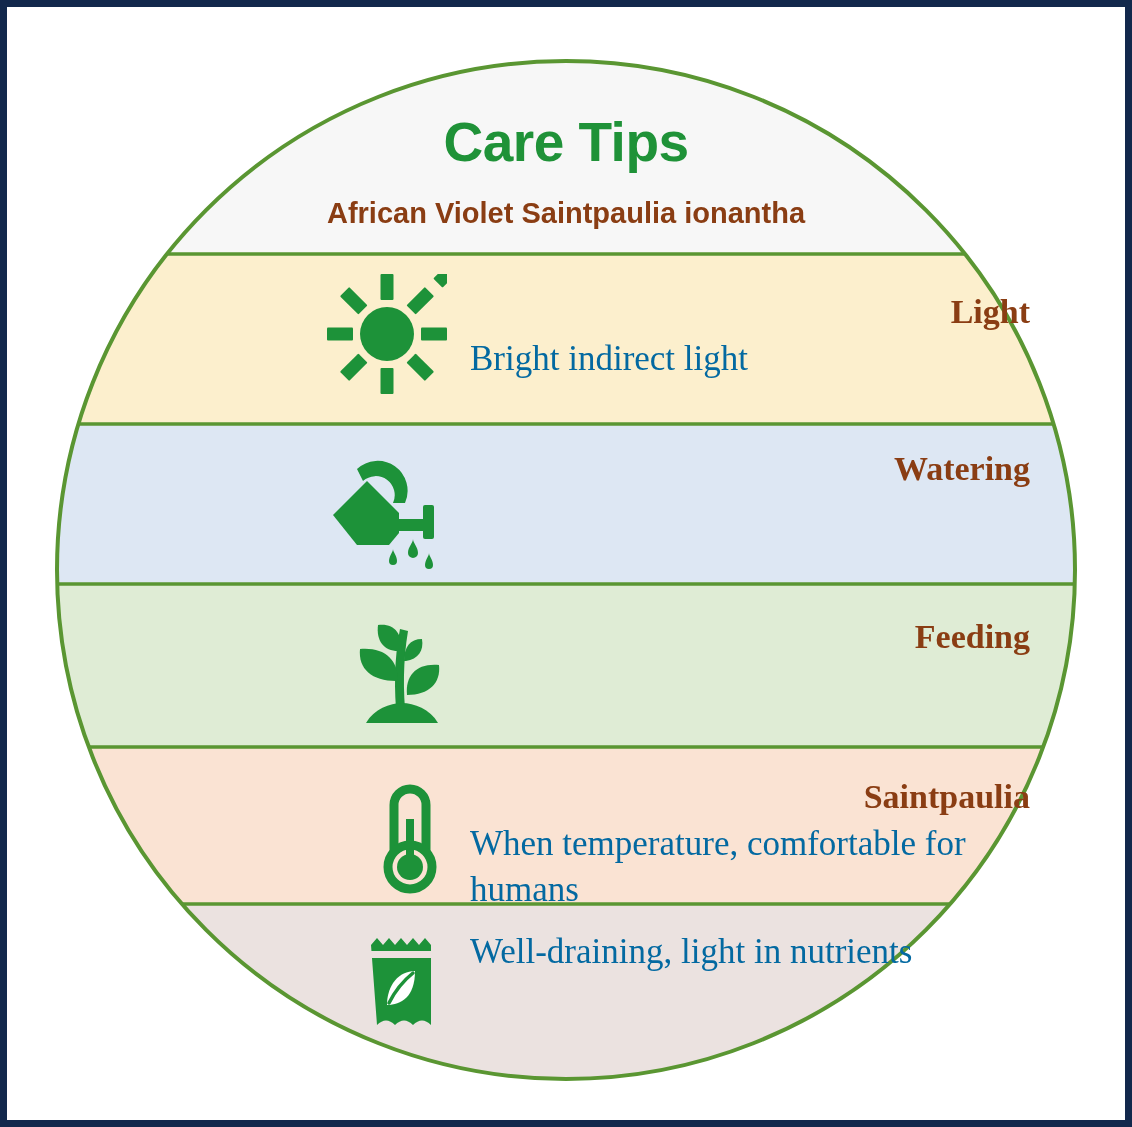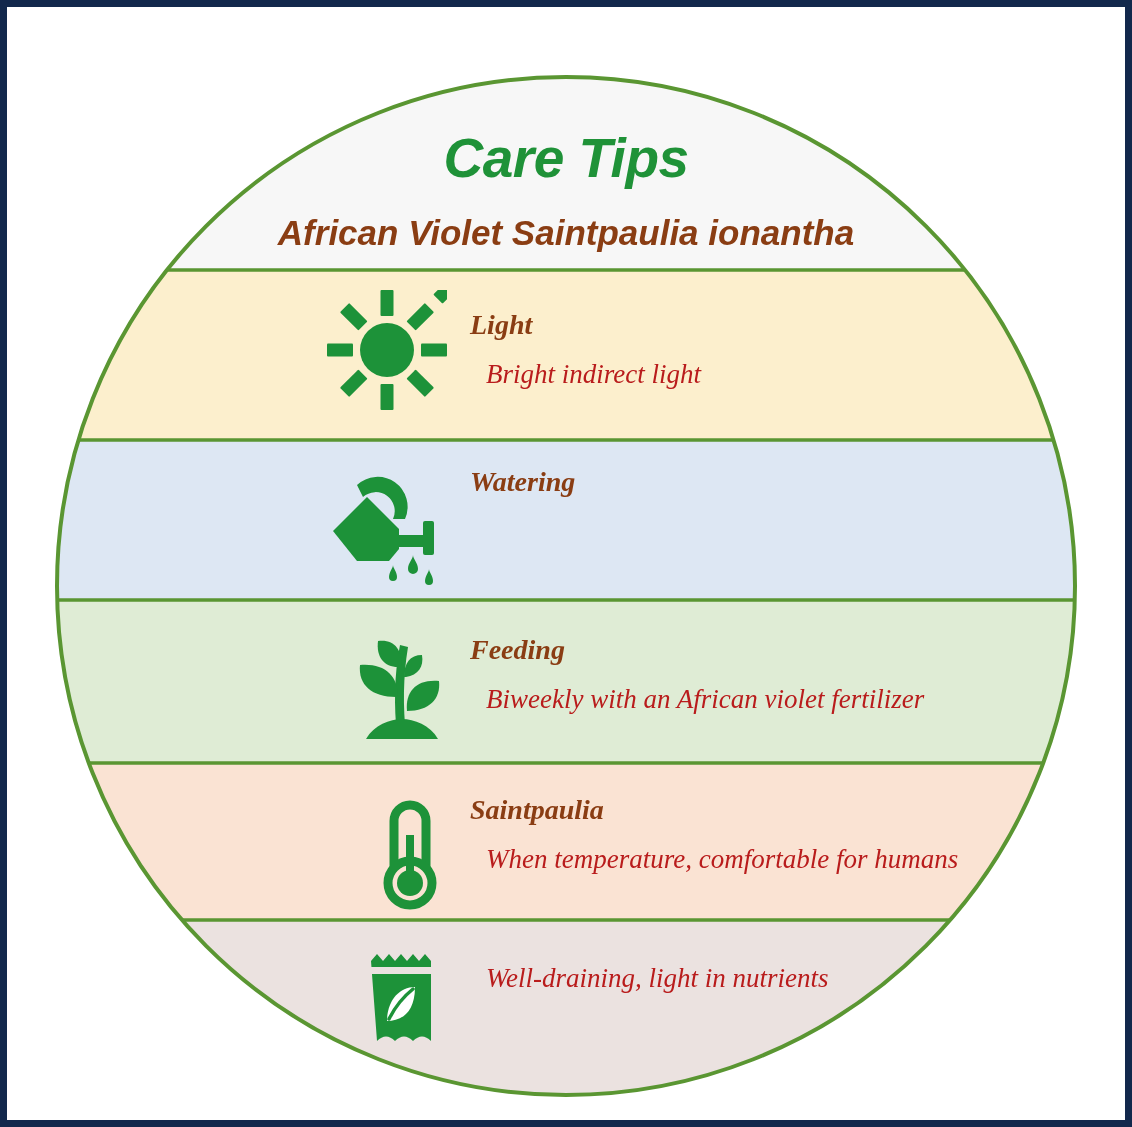--- a/index.html
+++ b/index.html
@@ -20,24 +20,23 @@
     height: 1127px;
     box-sizing: border-box;
     border: 7px solid #12284c;
     background: #ffffff;
   }
 
   
   #circle-wrap {
     position: absolute;
     left: 48px;
-    top: 68px;
+    top: 52px;
     width: 1022px;
     height: 1022px;
-    font-style: italic;
   }
   #circle-svg {
     position: absolute;
     left: 0;
     top: 0;
     width: 1022px;
     height: 1022px;
     display: block;
   }
 
@@ -67,21 +66,21 @@
     font-weight: bold;
     color: #1f9238;
     letter-spacing: -0.5px;
     line-height: 1;
   }
   .subtitle {
     position: absolute;
     left: 0;
     right: 0;
     top: 140px;
-    font-size: 35px;
+    font-size: 29px;
     font-weight: bold;
     color: #8a3d13;
     line-height: 1;
   }
 
   .row {
     position: absolute;
     left: 0;
     width: 1022px;
     display: block;
@@ -95,31 +94,32 @@
   }
   .row-icon svg { display: block; }
   .row-text {
     position: absolute;
     left: 415px;
     top: 0;
     width: 560px;
     font-family: "Liberation Serif", serif;
   }
   .row-head {
-    font-size: 28px;
+    font-size: 34px;
     font-weight: bold;
     color: #8a3d13;
     line-height: 1.18;
     margin: 0 0 4px 0;
+    text-align: right;
   }
   .row-desc {
-    font-size: 27px;
-    color: #b91c1c;
+    font-size: 35px;
+    color: #0369a1;
     line-height: 1.30;
-    margin: 16px;
+    margin: 0;
   }
 </style>
 </head>
 <body>
 
 <div id="page" style="border-color: rgb(18, 40, 76);">
 
   <div id="circle-wrap">
 
     <svg id="circle-svg" viewBox="0 0 1022 1022">
@@ -206,21 +206,20 @@
               <path d="M58 40 C44 40 36 30 38 14 C54 12 62 22 62 40 Z"></path>
               <path d="M66 50 C78 48 84 40 82 28 C70 28 64 36 64 50 Z"></path>
               <path d="M56 70 C32 70 18 58 20 38 C44 36 58 48 58 70 Z"></path>
               <path d="M67 84 C89 84 101 72 99 54 C77 52 65 64 67 84 Z"></path>
               <path d="M26 112 C34 98 50 92 62 92 C74 92 90 98 98 112 Z"></path>
             </g>
           </svg>
         </div>
         <div class="row-text" style="top:8px;">
           <p class="row-head">Feeding</p>
-          <p class="row-desc">Biweekly with an African violet fertilizer</p>
         </div>
       </div>
 
       <div class="row" style="top:712px;">
         <div class="row-icon" style="left:295px; top:6px;">
           <svg viewBox="0 0 120 120" width="120" height="120">
             <g fill="none" stroke="#1d9239" stroke-width="9">
               <path d="M44 74 L44 28 a16 16 0 0 1 32 0 L76 74"></path>
               <circle cx="60" cy="90" r="22"></circle>
             </g>

